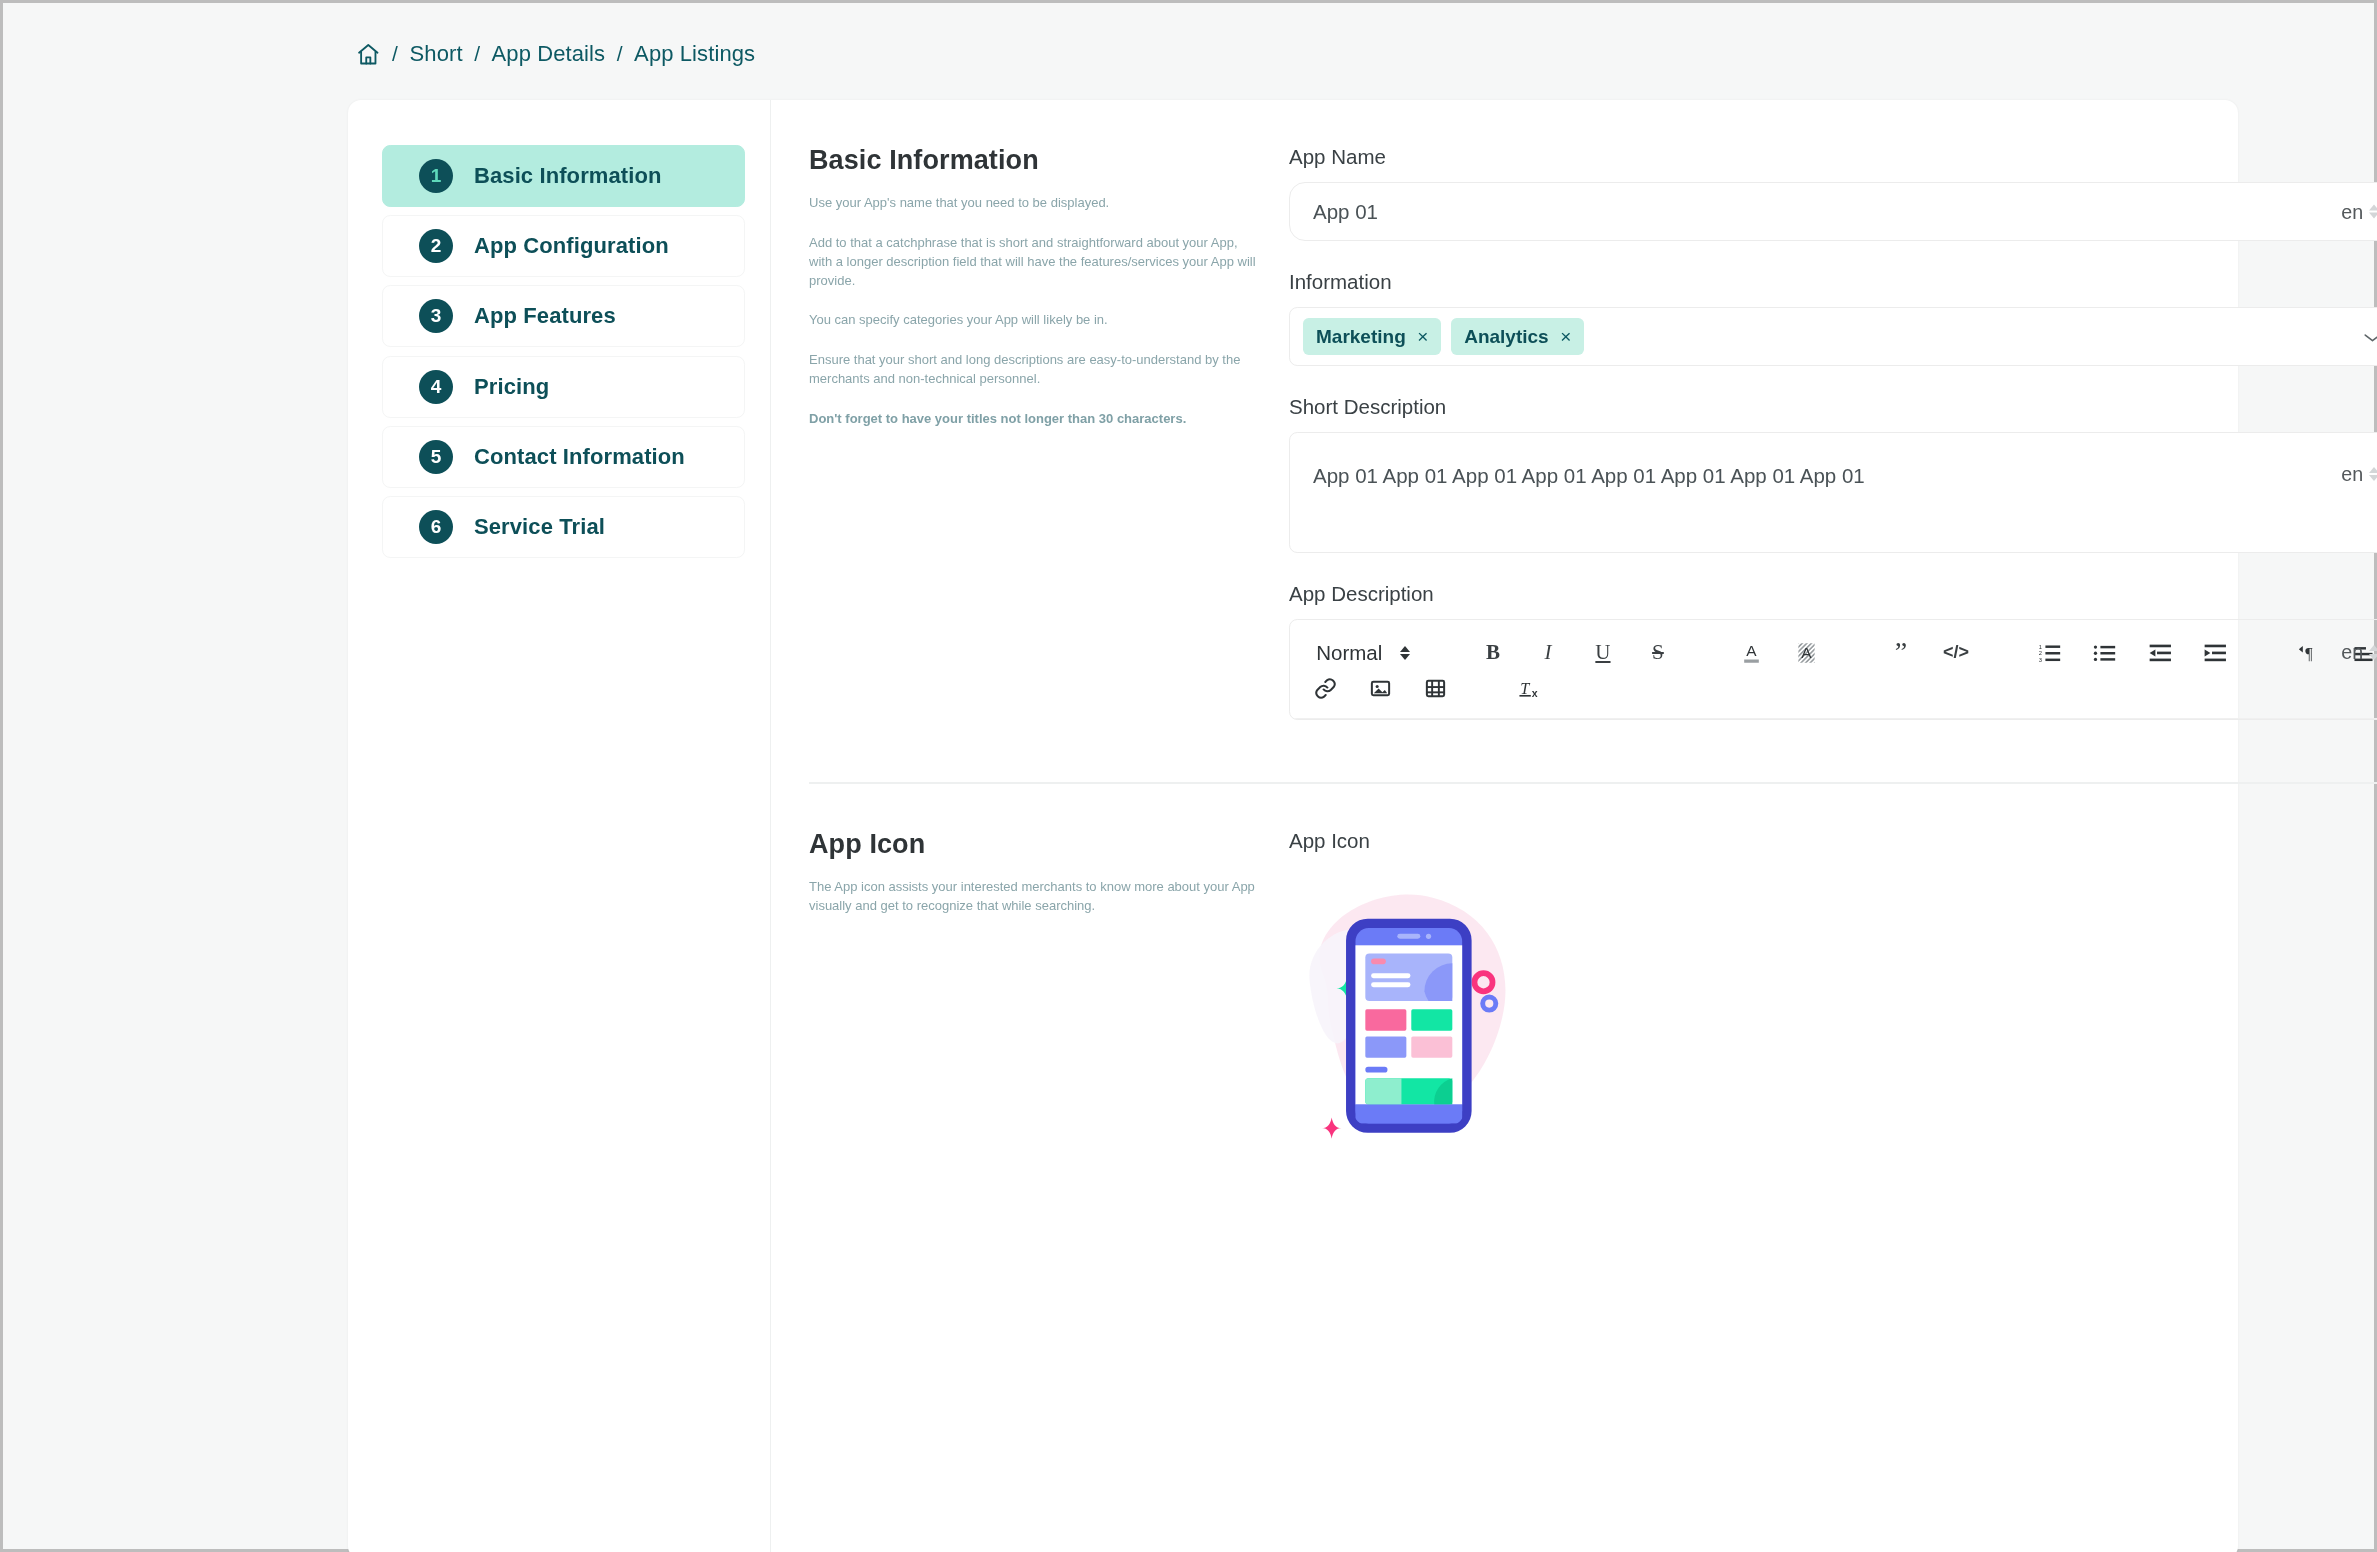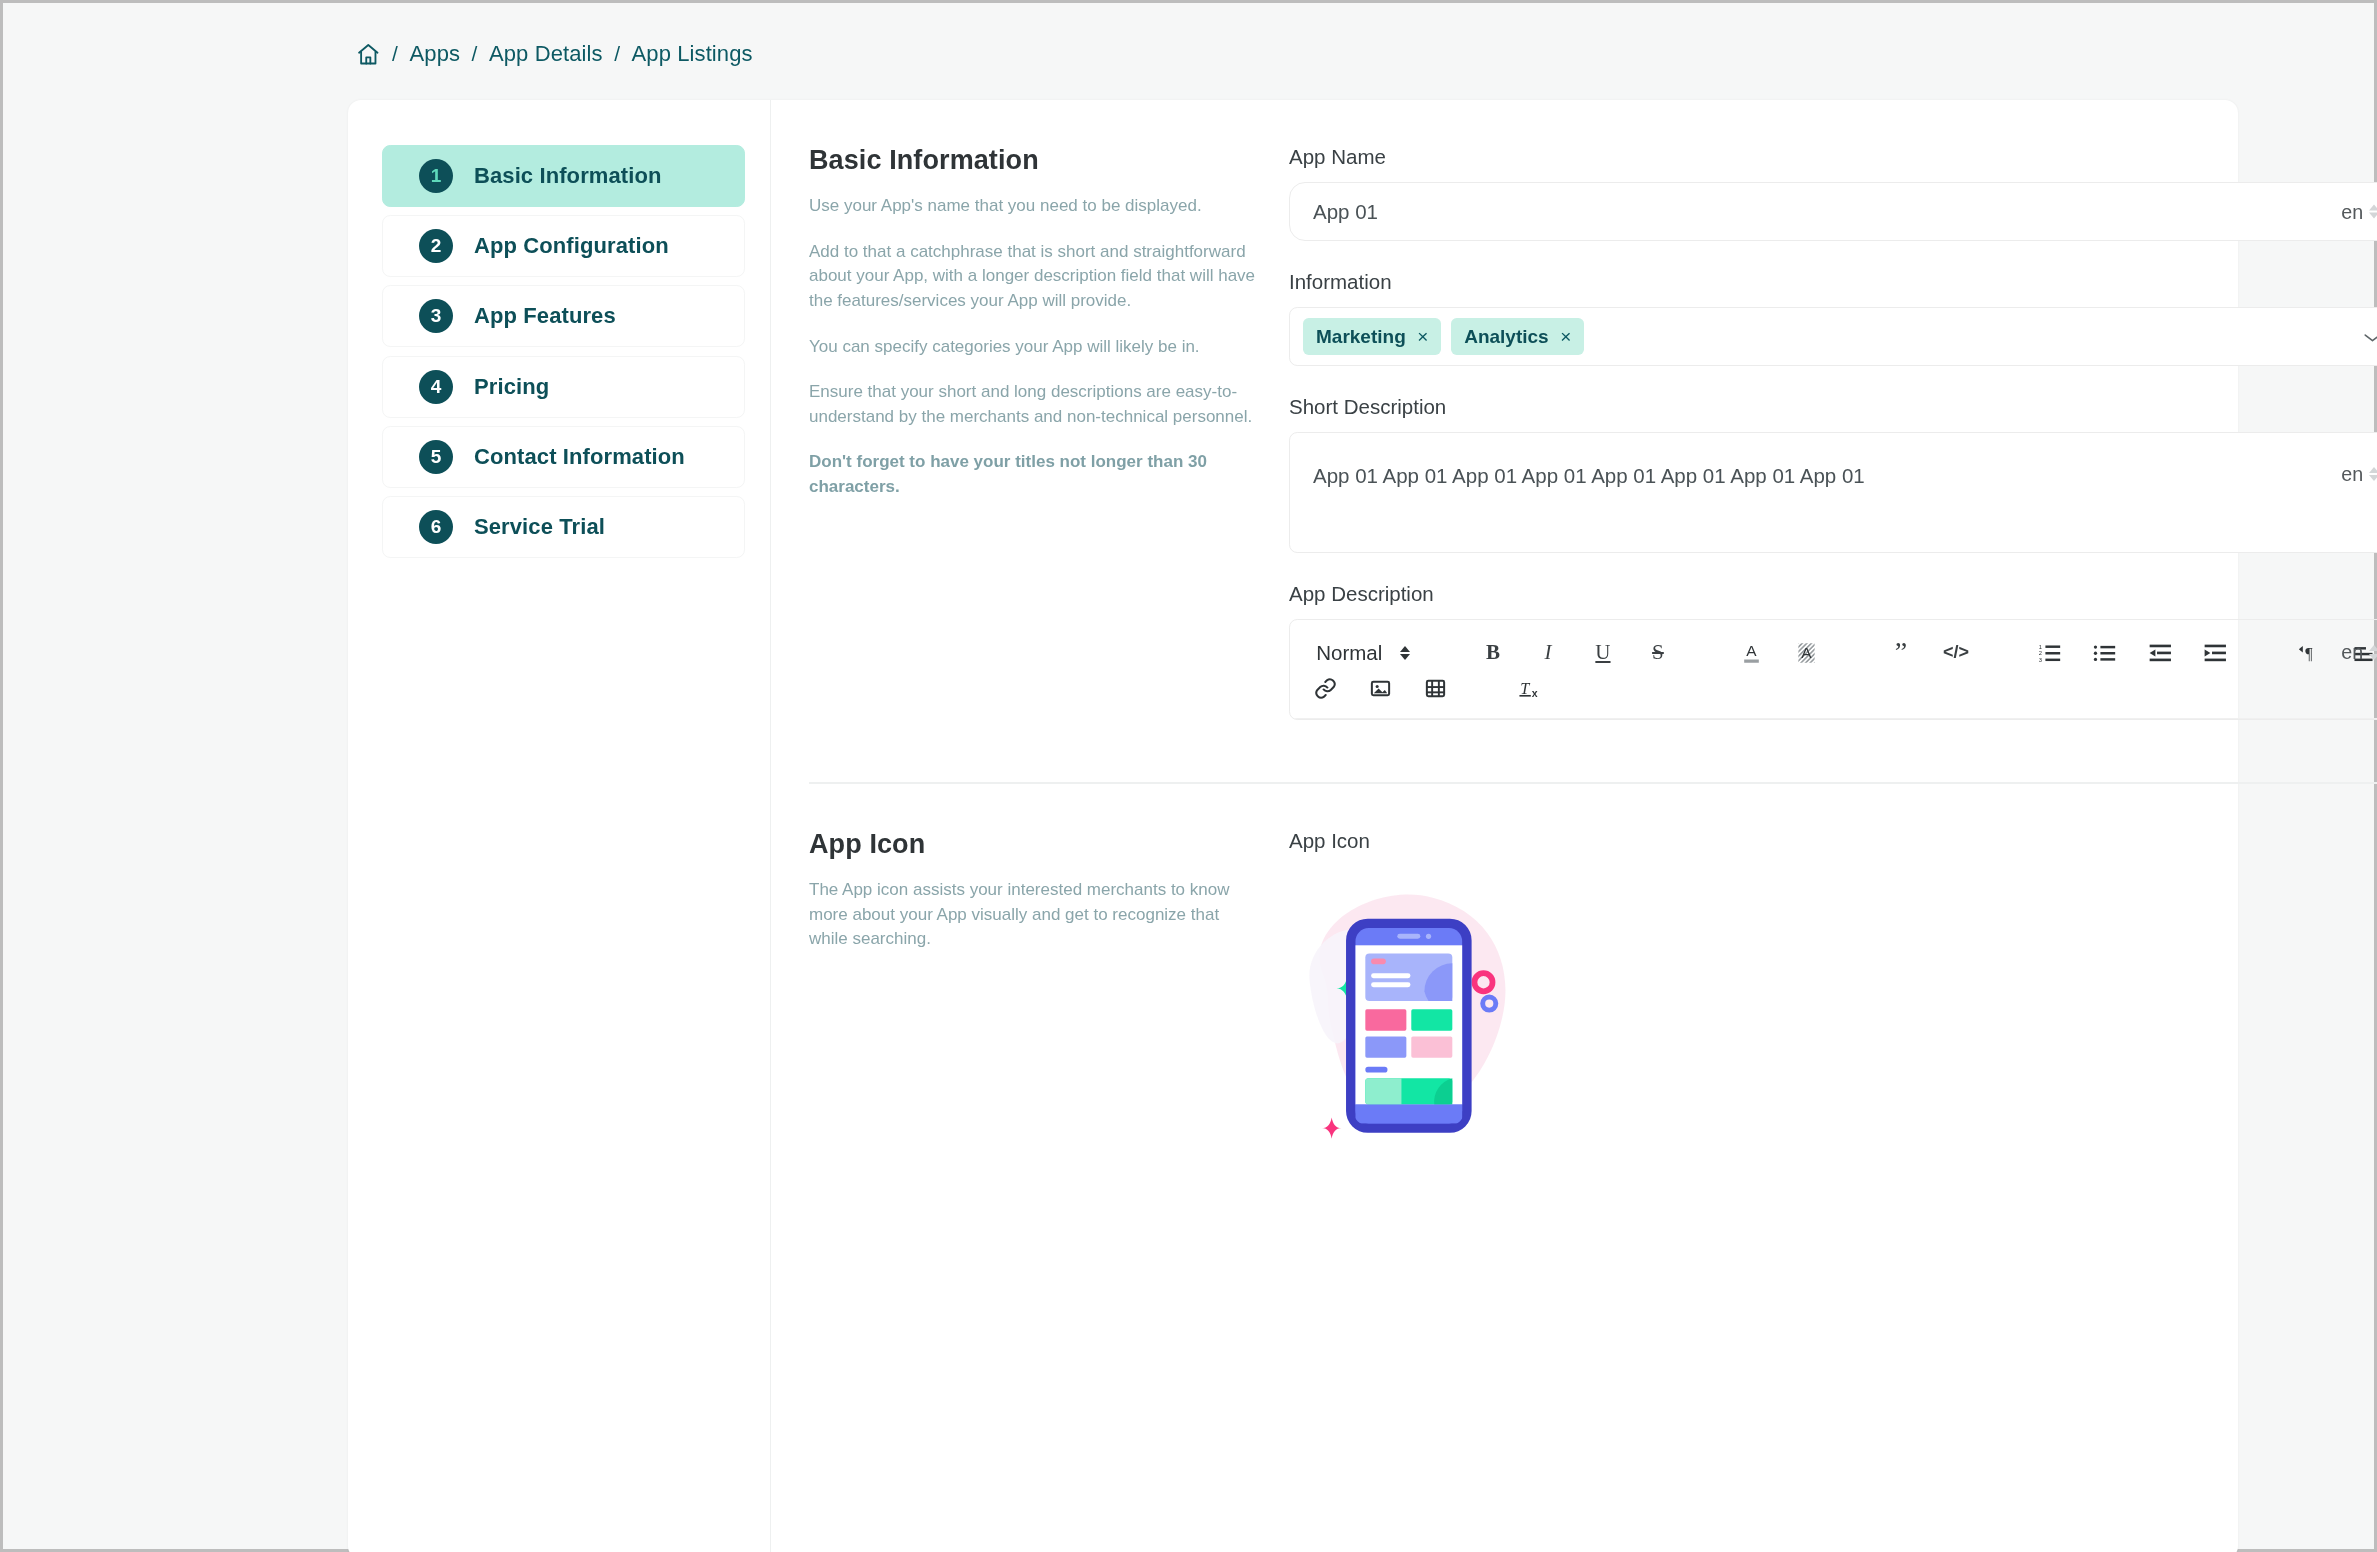--- a/index.html
+++ b/index.html
@@ -113,21 +113,21 @@
     padding-right: 33px;
   }
   .desc-col h2 {
     font-size: 27px;
     color: #2f3437;
     font-weight: 600;
     margin-bottom: 18px;
     letter-spacing: 0.1px;
   }
   .desc-col p {
-    font-size: 17px;
+    font-size: 13px;
     line-height: 1.45;
     color: #8aa5aa;
     margin-bottom: 21px;
   }
   .desc-col p.strong {
     font-weight: 700;
     color: #7fa0a6;
   }
 
   .fields-col {
@@ -284,21 +284,21 @@
 
 <nav class="breadcrumb">
   <span class="home-icon">
     <svg width="24.6" height="24.6" viewBox="0 0 24 24" fill="none" stroke="#0d5963" stroke-width="1.8" stroke-linecap="round" stroke-linejoin="round">
       <path d="M3 10.5 12 3l9 7.5"></path>
         <path d="M5 9.8V21h14V9.8"></path>
         <path d="M10 21v-6h4v6"></path>
     </svg>
   </span>
   <span class="sep">/</span>
-  <a href="#">Apps</a>
+  <a href="#">Short</a>
   <span class="sep">/</span>
   <a href="#">App Details</a>
   <span class="sep">/</span>
   <a href="#">App Listings</a>
 </nav>
 
 <div class="card">
 
   <aside class="stepper">
 

